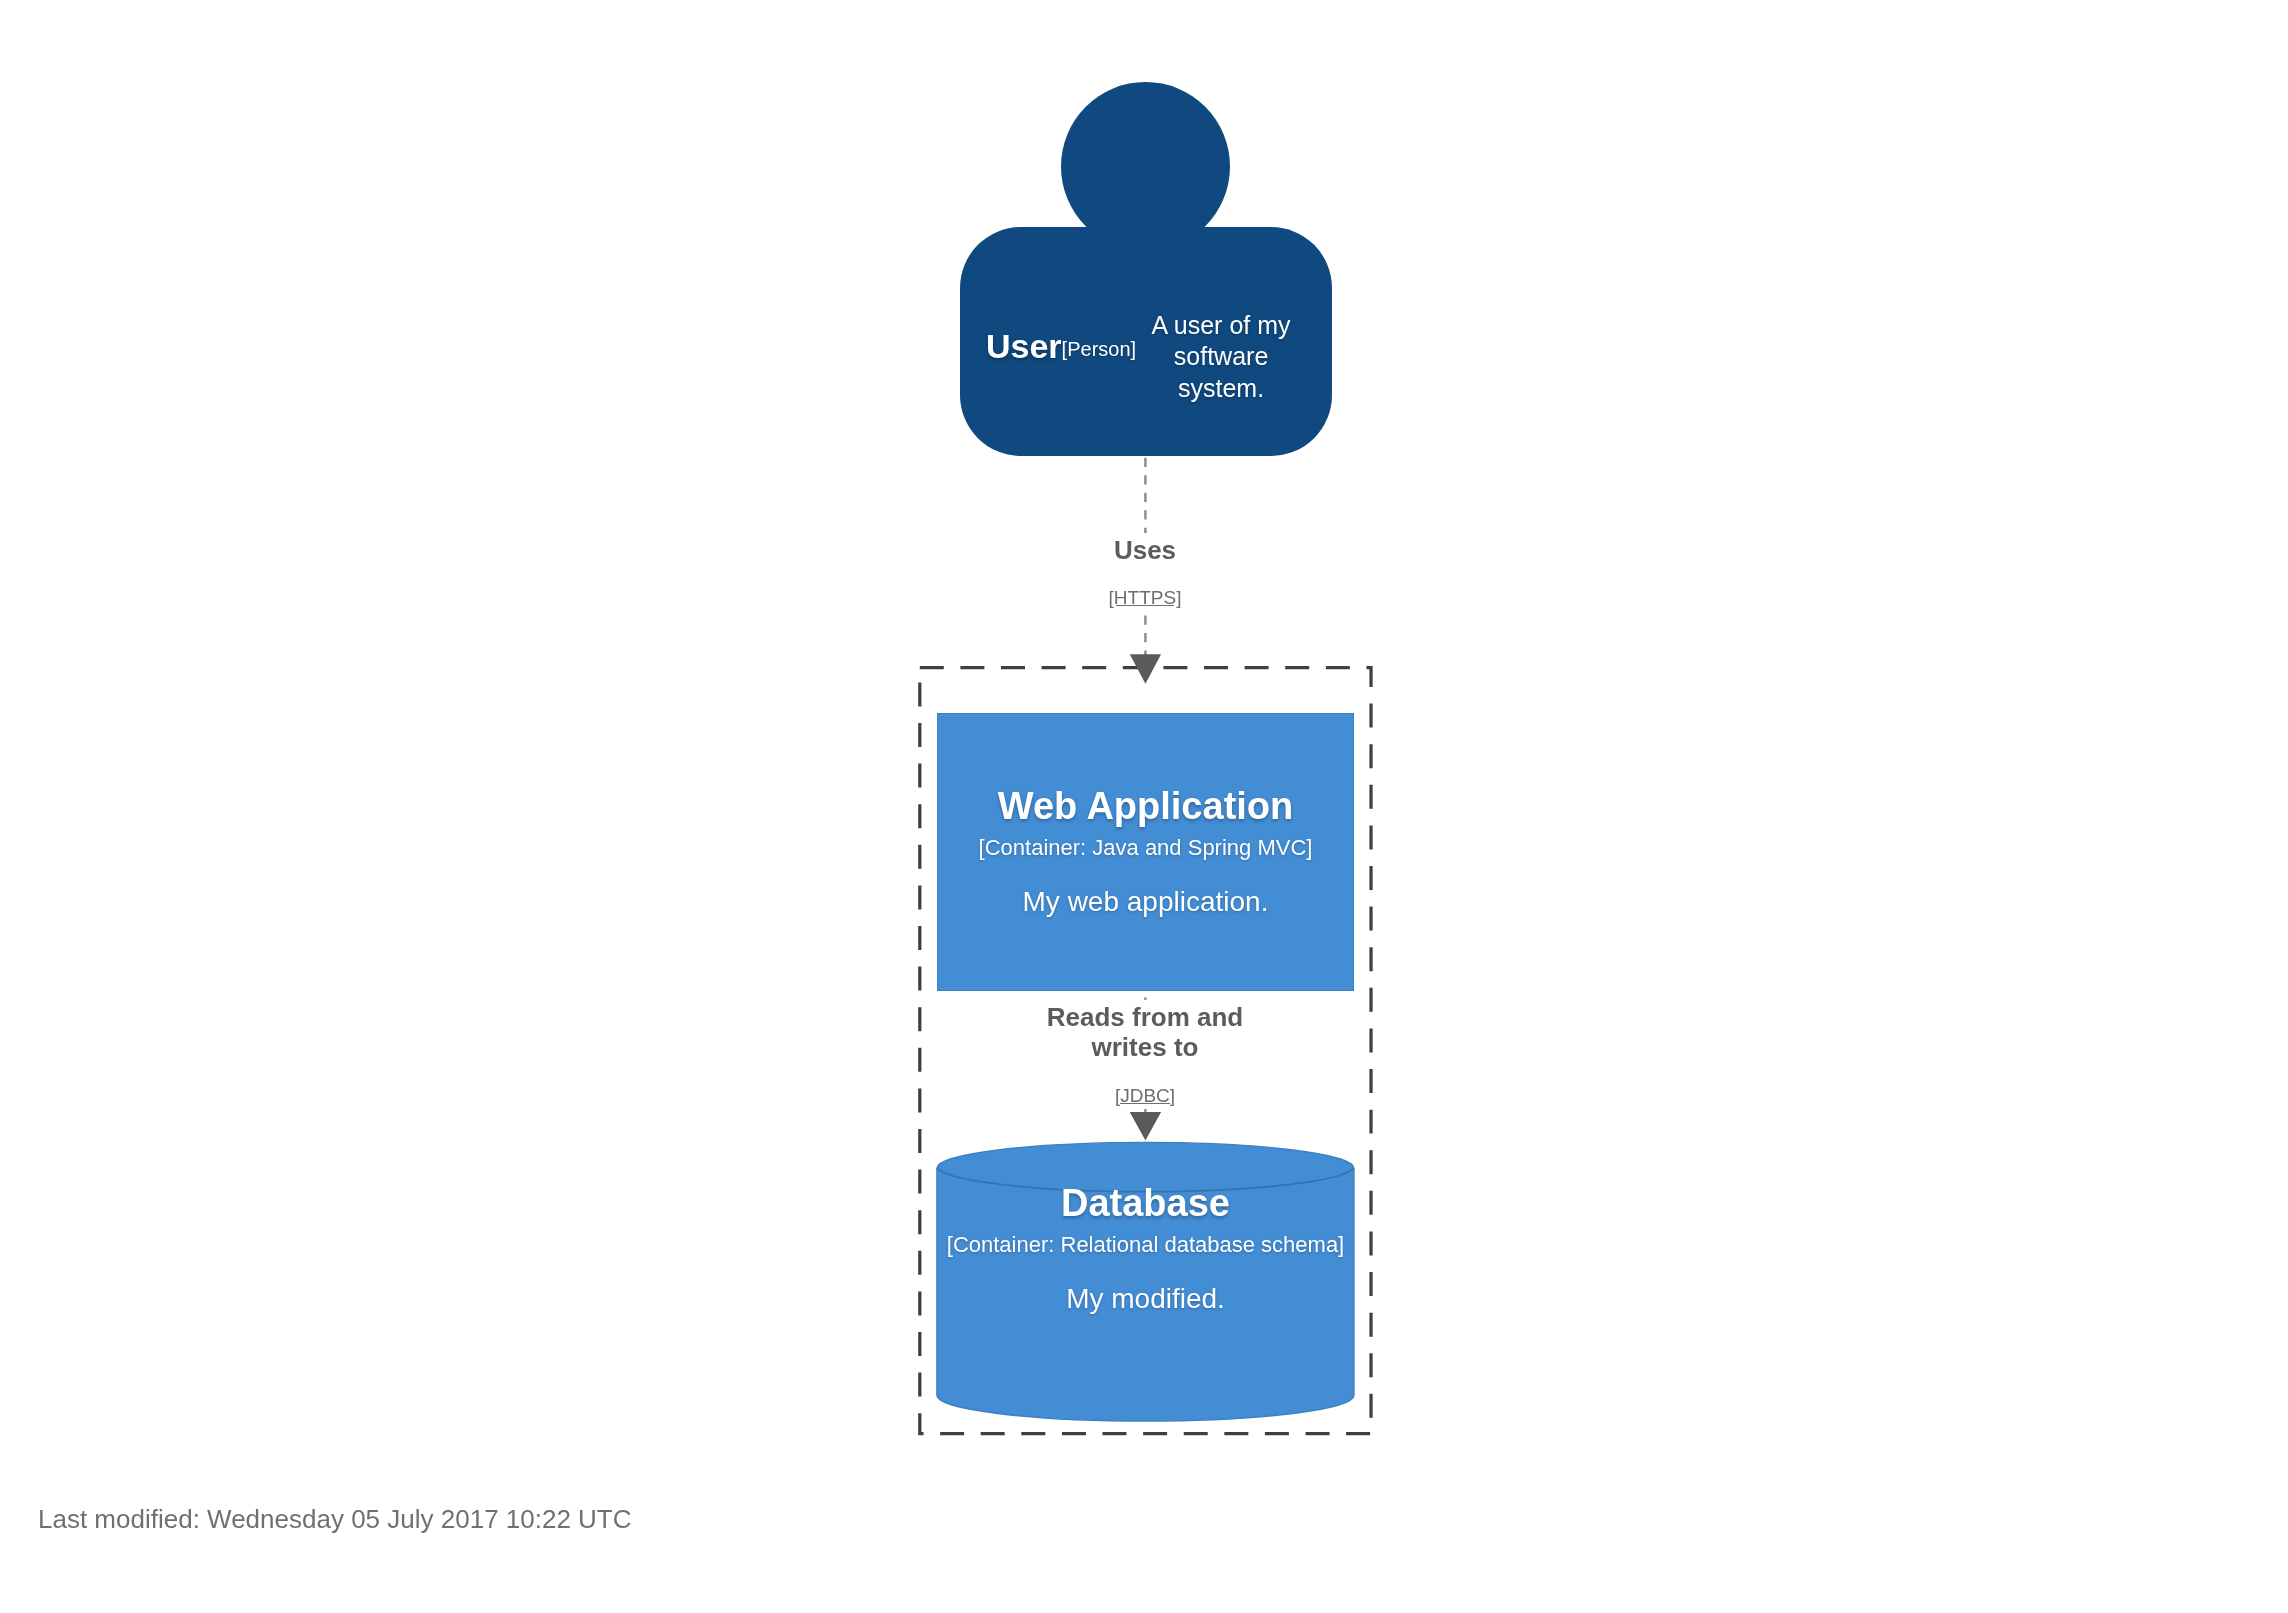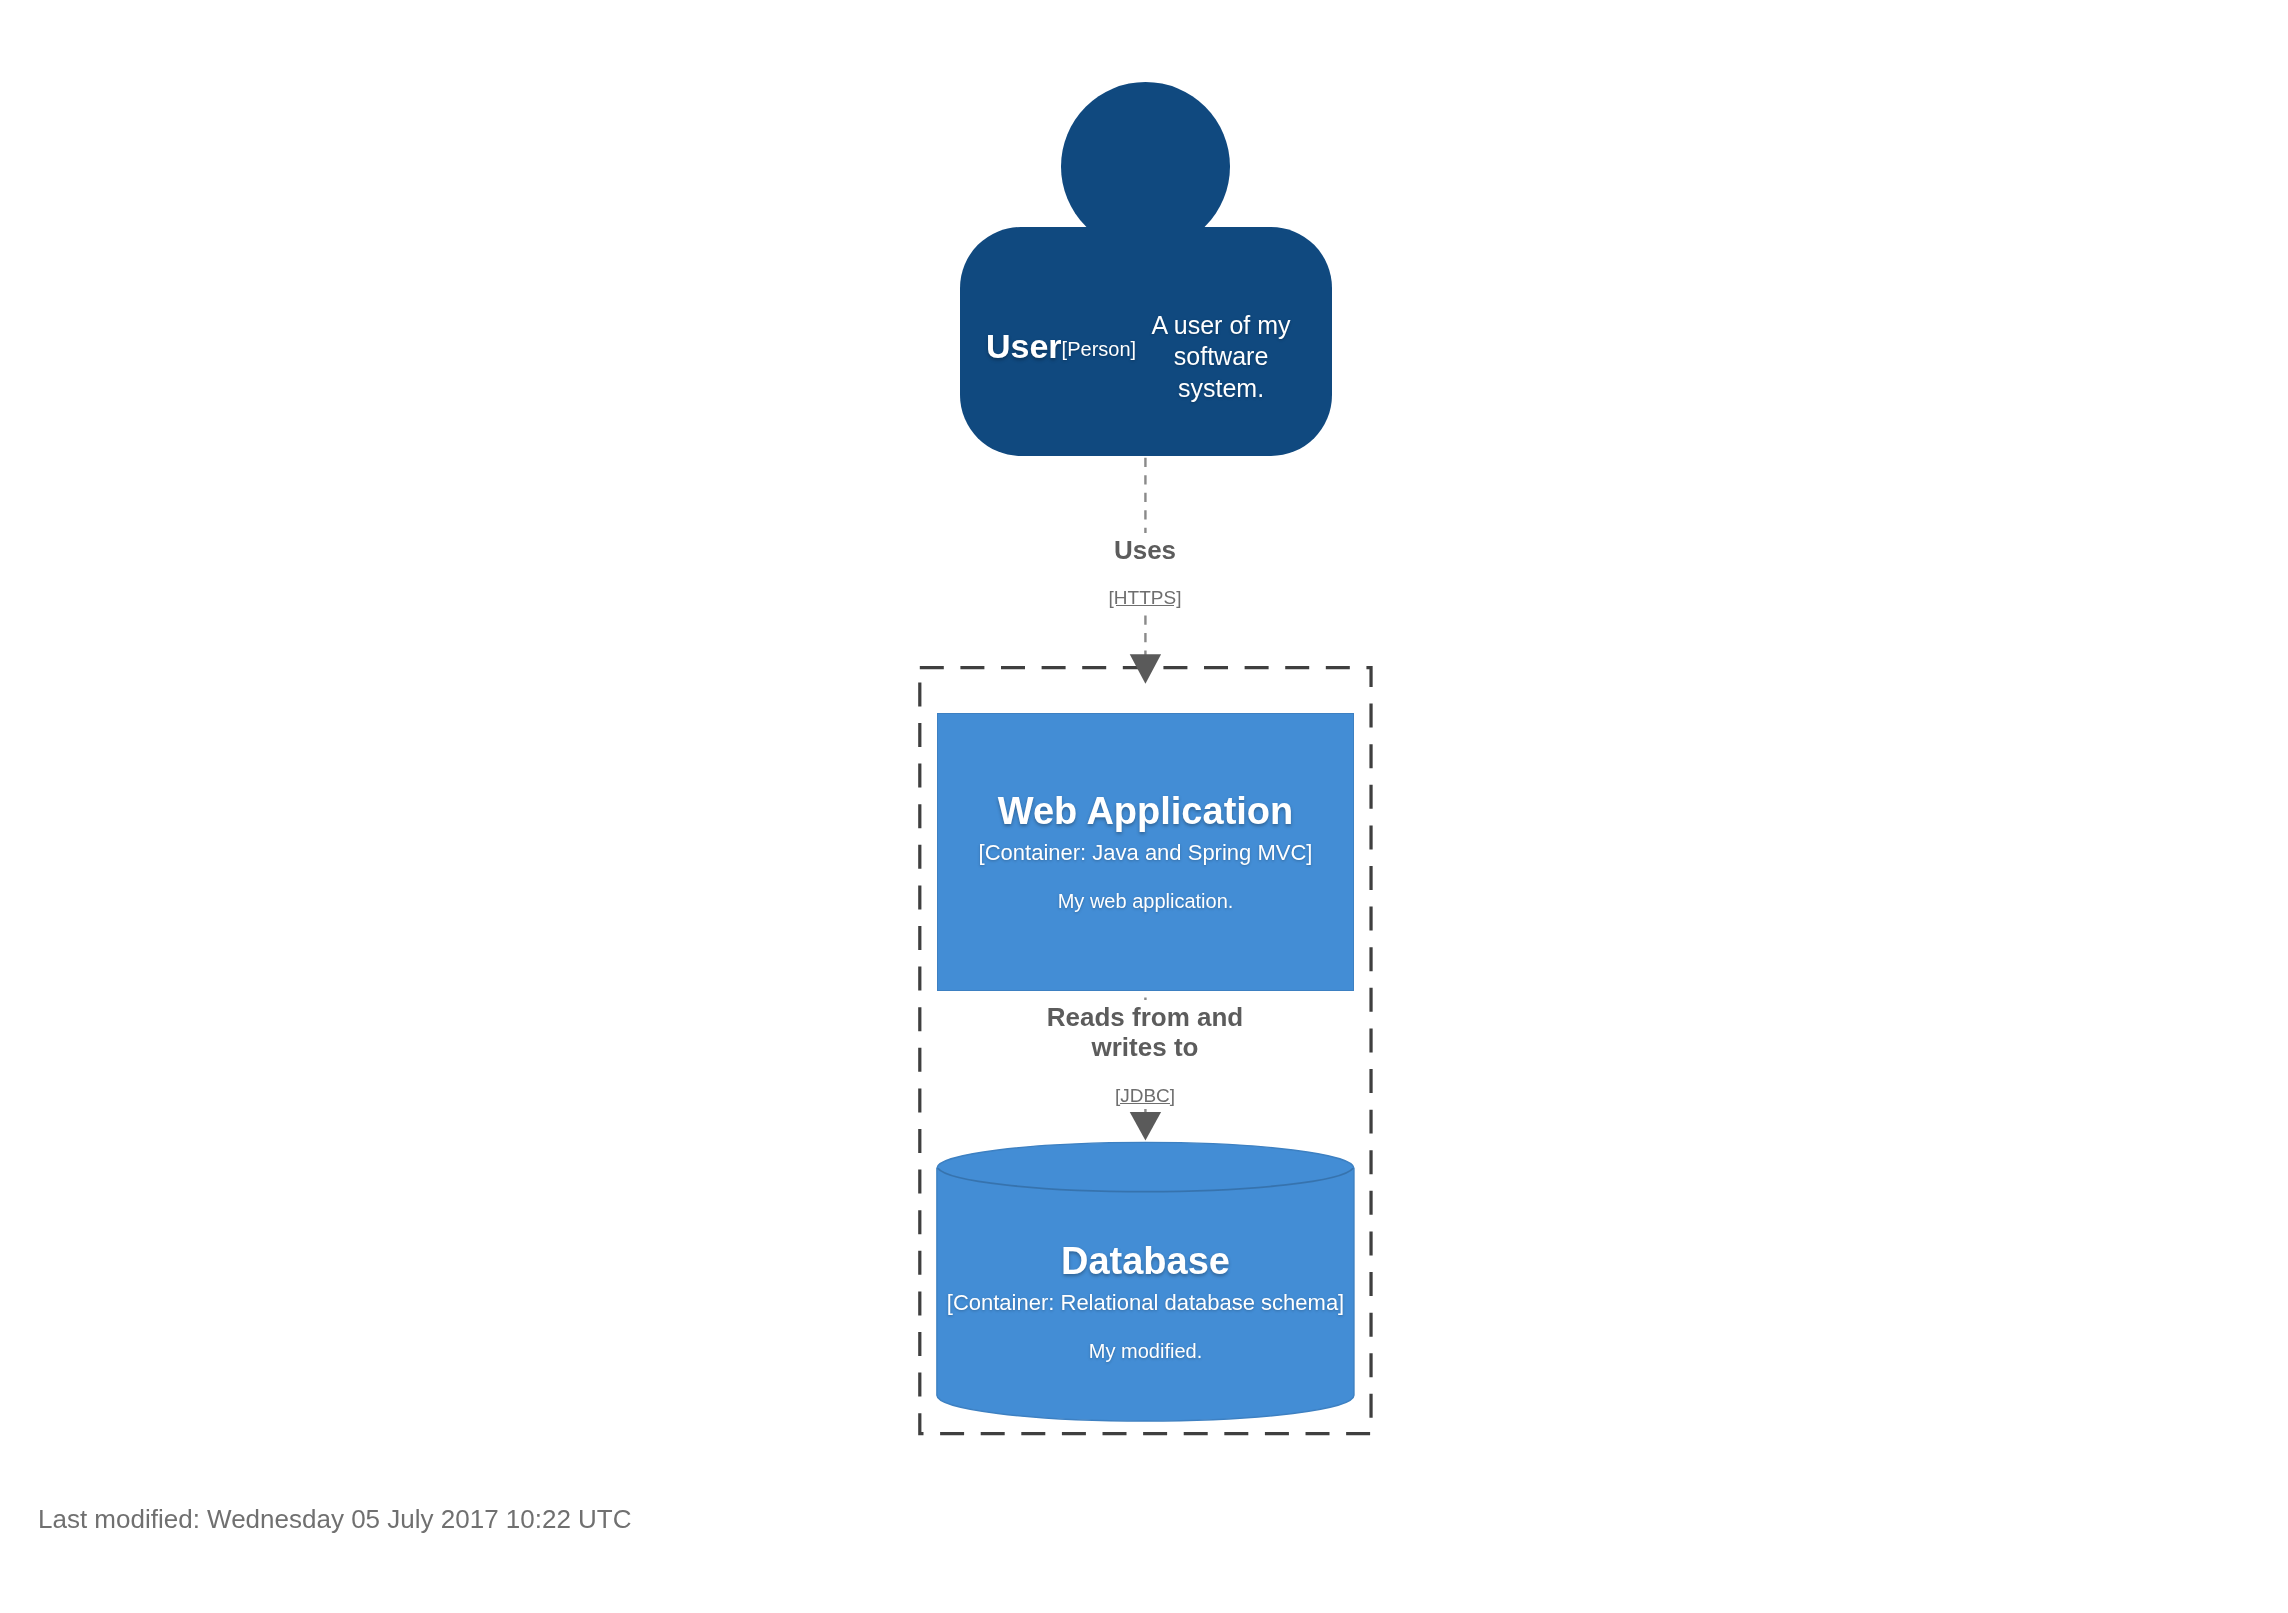--- a/index.html
+++ b/index.html
@@ -47,25 +47,25 @@
 
   
   .webapp-box {
     position: absolute; left: 937px; top: 684px; width: 417px; height: 278px;
     background: var(--container); border: 1.4px solid var(--container-border);
     display: flex; flex-direction: column; align-items: center; justify-content: center;
     color: #fff; text-align: center; padding: 0 22px; margin-top: 29px;
   }
   .webapp-box .el-name, .db-text .el-name { font-size: 38px; }
   .webapp-box .el-meta, .db-text .el-meta { font-size: 22px; }
-  .webapp-box .el-desc, .db-text .el-desc { font-size: 20px; }
+  .webapp-box .el-desc, .db-text .el-desc { font-size: 28px; }
 
   .db-text {
     position: absolute; left: 937px; top: 1143px; width: 417px; height: 279px;
-    display: flex; flex-direction: column; align-items: center; justify-content: center;
+    display: flex; flex-direction: column; align-items: center; justify-content: flex-start;
     color: #fff; text-align: center; padding-top: 39px;
   }
 
   
   .rel-label {
     position: absolute; transform: translateX(-50%);
     text-align: center; background: #fff; padding: 1.8px 9.2px;
   }
   .rel-name { font-size: 26px; font-weight: bold; color: var(--relationship-text); line-height: 1.18; }
   .rel-tech { font-size: 19px; color: var(--relationship-tech); margin-top: 23px; line-height: 1.1; text-decoration: underline; }

